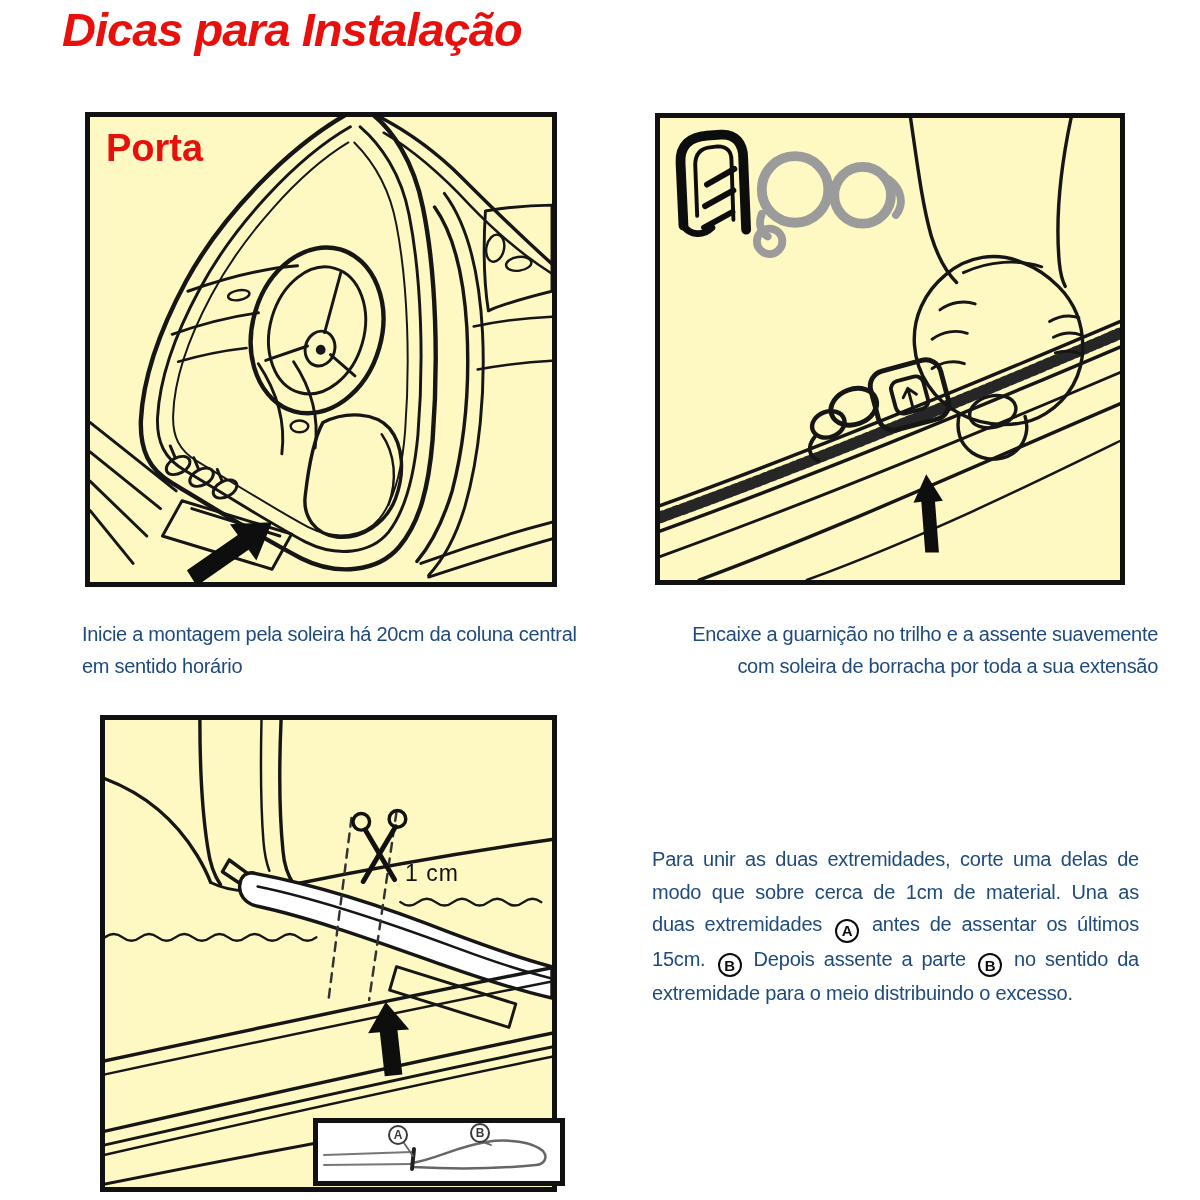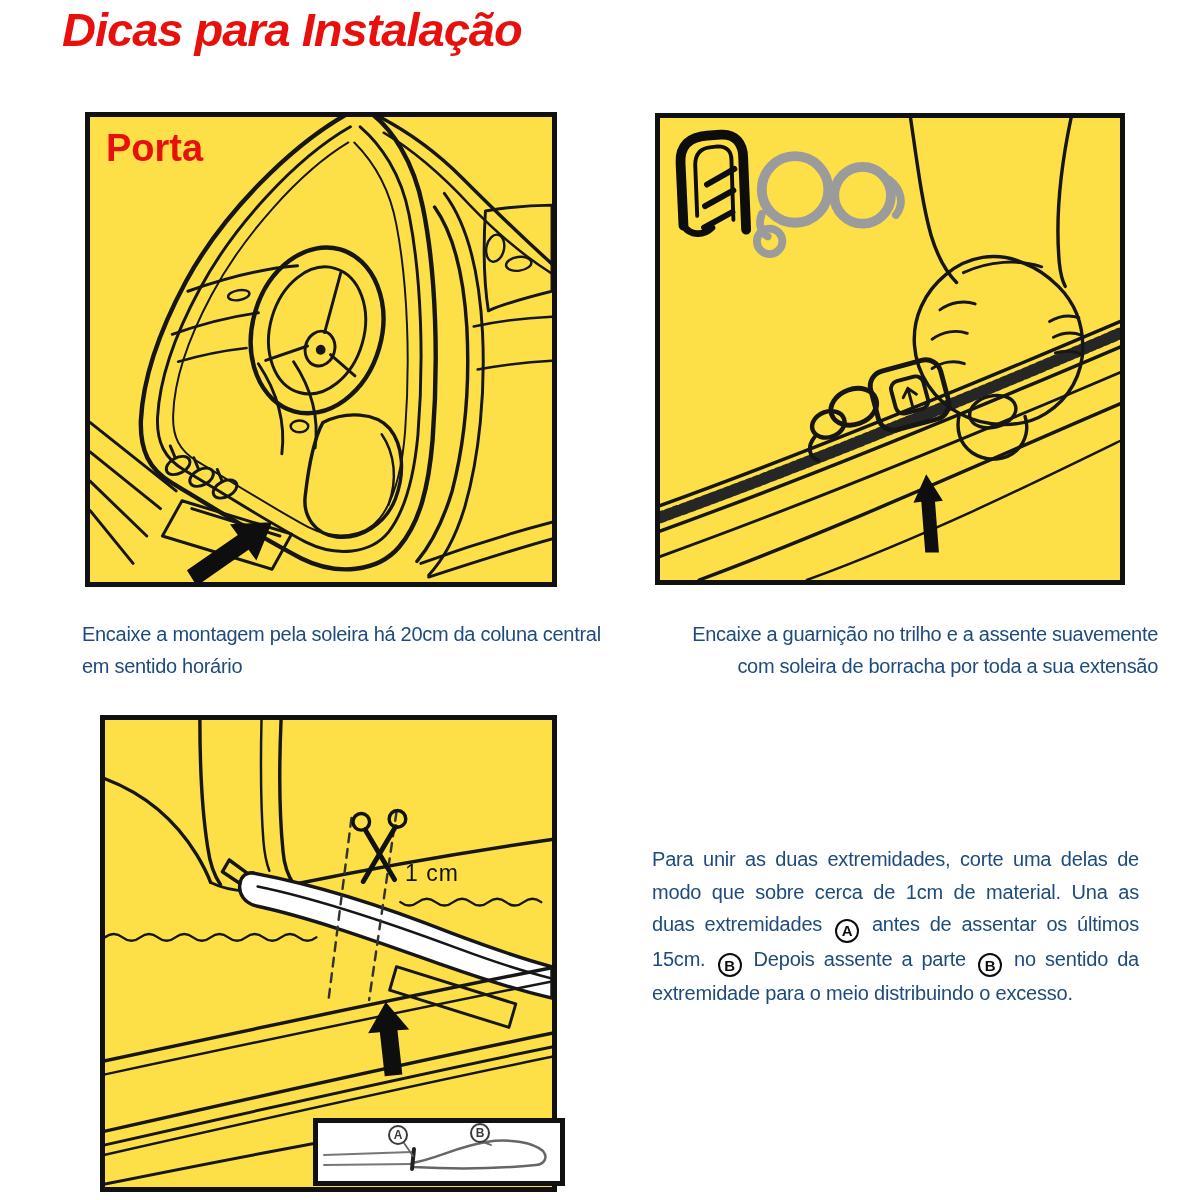--- a/index.html
+++ b/index.html
@@ -1,21 +1,21 @@
 <!DOCTYPE html>
 <html style="--red: #e8100c; --blue: #1e4a7d; --ink: #161616; --gray: #9b9b9b;"><head>
 <meta charset="utf-8">
 <style>
   :root{ --red:#e8100c; --blue:#1e4a7d; --ink:#161616; --gray:#9b9b9b; }
   html,body{margin:0;padding:0;background:#ffffff;}
   .page{position:relative;width:1200px;height:1200px;background:#fff;overflow:hidden;
         font-family:"Liberation Sans",sans-serif;}
   .title{position:absolute;left:62px;top:2px;margin:0;font-size:47px;font-weight:bold;
          font-style:italic;letter-spacing:-1px;color:var(--red);white-space:nowrap;}
-  .panel{position:absolute;border:5px solid #111;background:#fde047;}
+  .panel{position:absolute;border:5px solid #111;background:#fef9c3;}
   .panel svg{position:absolute;left:0;top:0;width:100%;height:100%;}
   #panel-door{left:85px;top:112px;width:462px;height:465px;}
   #panel-rail{left:655px;top:113px;width:460px;height:462px;}
   #panel-cut{left:100px;top:715px;width:447px;height:467px;z-index:1;}
   .porta{position:absolute;left:16px;top:12px;font-size:38px;font-weight:bold;
          color:var(--red);line-height:1;}
   .caption{position:absolute;font-size:20px;line-height:32px;letter-spacing:-0.3px;
            color:var(--blue);}
   #caption-door{left:82px;top:618px;width:530px;}
   #caption-rail{left:638px;top:618px;width:520px;text-align:right;}
@@ -149,21 +149,21 @@
         <ellipse cx="198" cy="295" rx="24" ry="18" stroke-width="5" transform="rotate(-20 198 295)"></ellipse>
         <ellipse cx="172" cy="313" rx="17" ry="13" stroke-width="4.5" transform="rotate(-20 172 313)"></ellipse>
         <path stroke-width="4" d="M 158,326 C 150,336 152,346 162,350"></path>
 
         <polygon fill="#0e0e0e" stroke="none" points="272,364 289,391 281,392 285,444 271,444 267,392 259,393"></polygon>
       </g>
     </svg>
   </section>
 
   <div class="caption" id="caption-door">
-    <div>Encaixe a montagem pela soleira há 20cm da coluna central</div>
+    <div>Inicie a montagem pela soleira há 20cm da coluna central</div>
     <div>em sentido horário</div>
   </div>
   <div class="caption" id="caption-rail">
     <div>Encaixe a guarnição no trilho e a assente suavemente</div>
     <div>com soleira de borracha por toda a sua extensão</div>
   </div>
 
   <section class="panel" id="panel-cut">
     <svg viewBox="0 0 457 477" preserveAspectRatio="none">
       <g fill="none" stroke="#161616" stroke-linecap="round" stroke-linejoin="round">

